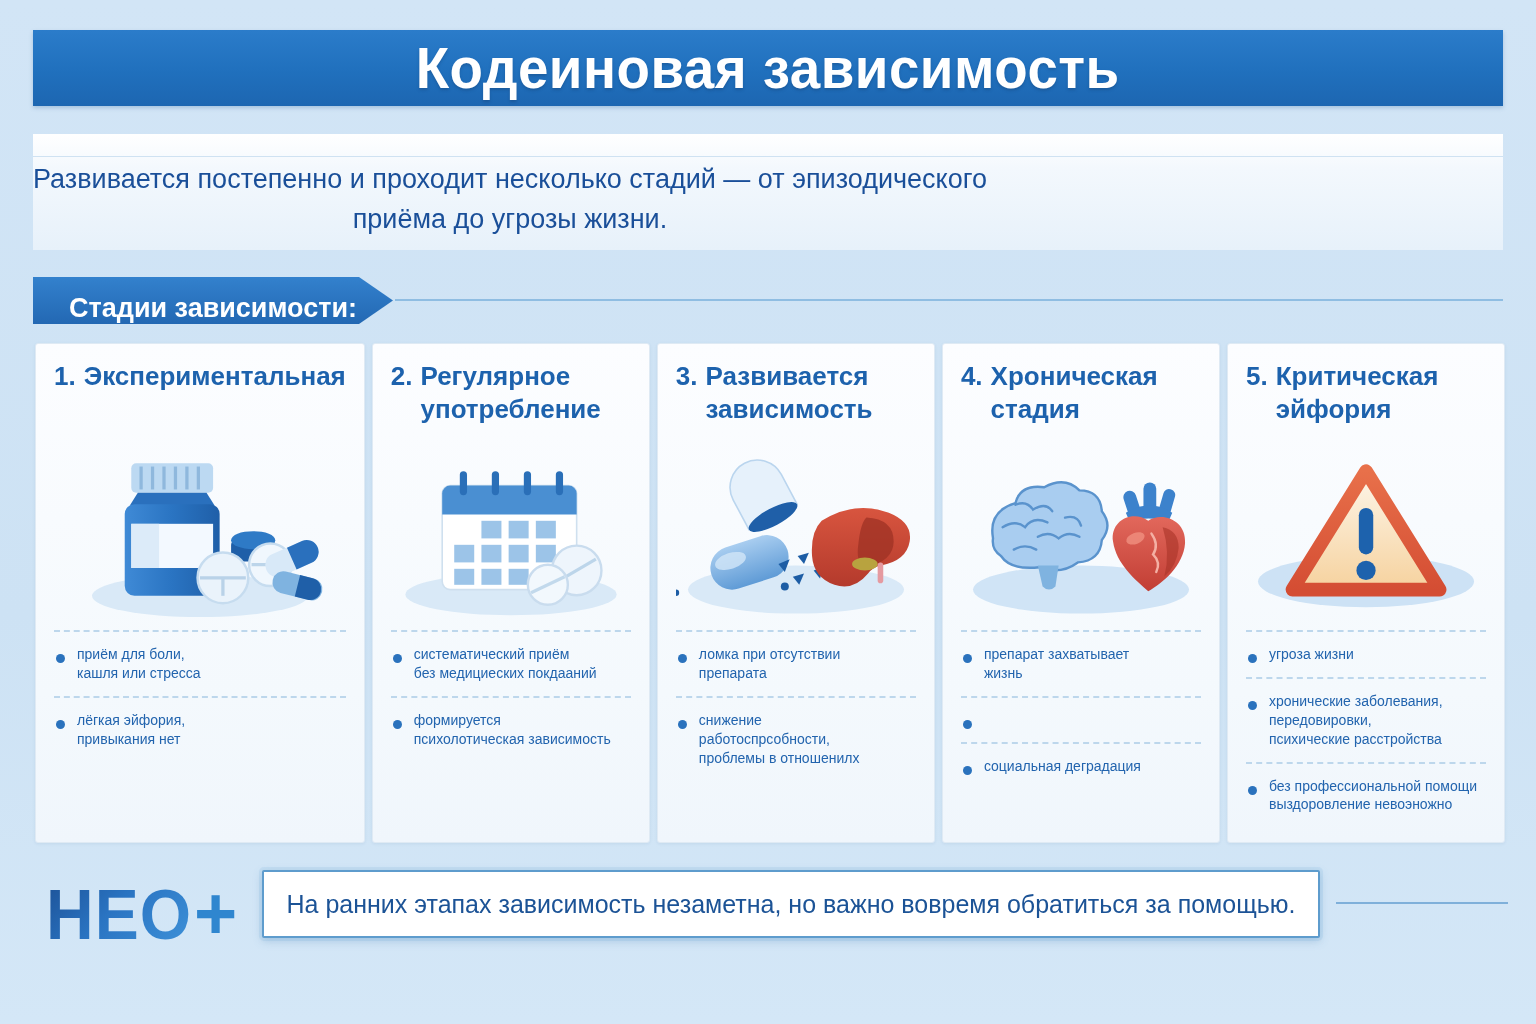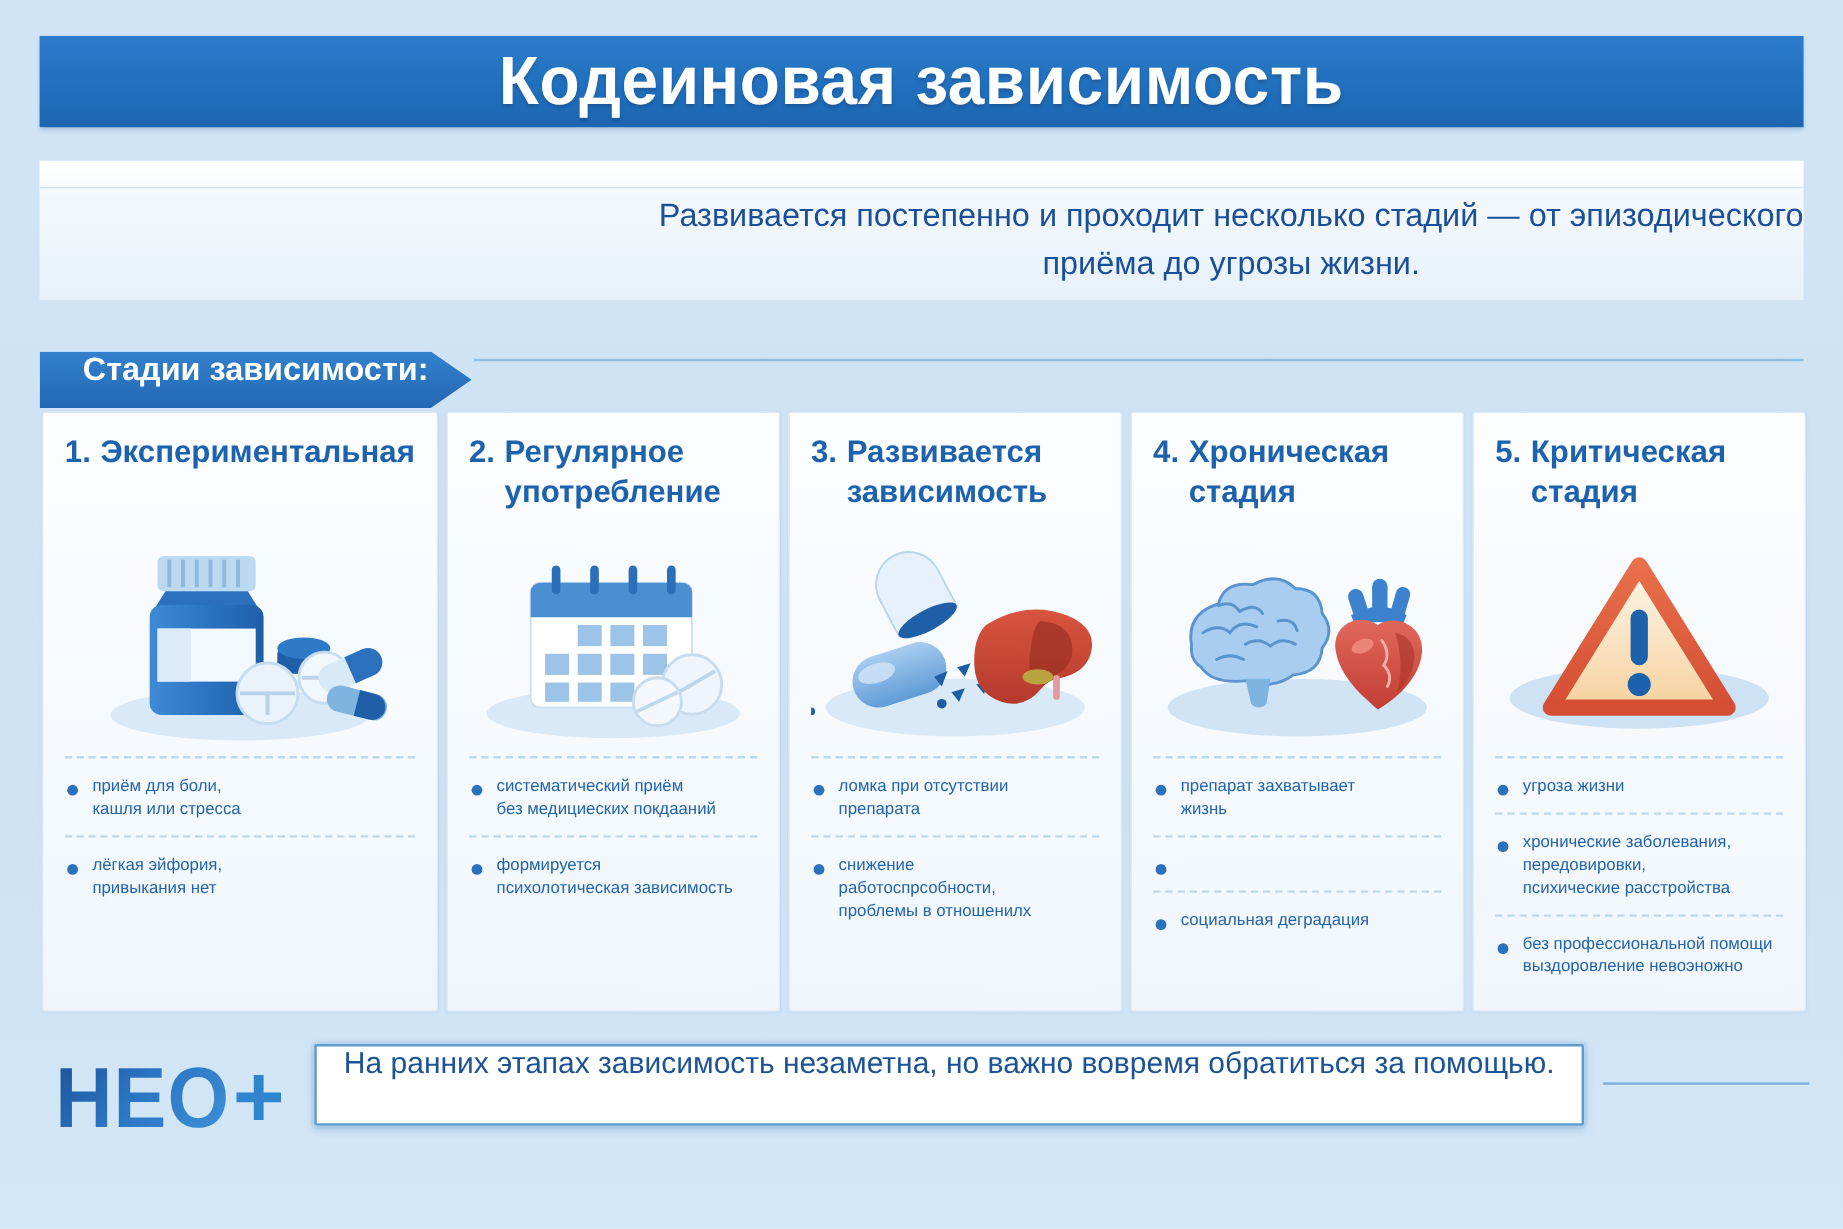--- a/index.html
+++ b/index.html
@@ -19,39 +19,38 @@
     box-shadow:0 2px 4px rgba(40,90,150,.25);
   }
   .title-banner h1 {
     color:#ffffff; font-size:57px; font-weight:bold; letter-spacing:.5px;
     text-shadow:0 2px 3px rgba(20,60,110,.35);
     transform:scaleX(.96);
   }
   .subtitle-panel {
     position:absolute; left:33px; top:134px; width:1470px; height:116px;
     background:linear-gradient(180deg,#ffffff 0%,#f3f8fd 30%,#e7f1fa 100%);
-    display:flex; align-items:center; justify-content:flex-end;
+    display:flex; align-items:center; justify-content:flex-start;
   }
   .subtitle-panel::before {
     content:""; position:absolute; left:0; top:22px; width:100%; height:1px;
     background:#cfe2f2;
   }
   .subtitle-panel p {
     color:#1a4f99; font-size:27px; line-height:1.5; text-align:center;
     white-space:pre-line; font-weight:500; margin-top:14px;
   }
 
   
   .section-banner {
     position:absolute; left:33px; top:277px; width:360px; height:47px;
     background:linear-gradient(180deg,#3381cd 0%,#2368b3 100%);
     clip-path:polygon(0 0, calc(100% - 34px) 0, 100% 50%, calc(100% - 34px) 100%, 0 100%);
-    display:flex; align-items:flex-start;
+    display:flex; align-items:flex-end;
     filter:drop-shadow(0 2px 2px rgba(40,90,150,.3));
-    margin-top:16px;
   }
   .section-banner span {
     color:#fff; font-size:27px; font-weight:bold; padding-left:36px;
   }
   .section-line {
     position:absolute; left:395px; top:299px; width:1108px; height:2px;
     background:#8fbde2;
   }
 
   
@@ -98,21 +97,21 @@
     transform:scaleY(1.08);
   }
   .logo .plus {
     color:#2f86cf; font-size:74px; line-height:60px; margin-left:2px;
     font-weight:bold;
   }
   .note-box {
     position:absolute; left:262px; top:870px; width:1058px; height:68px;
     background:#ffffff; border:2px solid #5e9ccd; border-radius:2px;
     box-shadow:0 3px 8px rgba(90,140,190,.35), 0 0 0 3px rgba(170,205,235,.35);
-    display:flex; justify-content:center;
+    display:flex; align-items:center; justify-content:center;
   }
   .note-box p { color:#1c5396; font-size:25px; font-weight:500; }
   .footer-line {
     position:absolute; left:1336px; top:902px; width:172px; height:2px;
     background:#7fb0da;
   }
 </style>
 </head>
 <body>
 
@@ -357,21 +356,21 @@
         <li>
             <span class="dot"></span>
             <p>социальная деградация</p>
           </li>
       </ul>
     </div>
 
     <div class="card">
       <div class="card-head">
         <span>5.</span>
-        <span>Критическая стадия</span>
+        <span>Критическая эйфория</span>
       </div>
       <div class="icon-zone">
         <svg viewBox="0 0 300 220">
           <defs>
             <linearGradient id="g5t" x1="0" y1="0" x2="0" y2="1">
               <stop offset="0" stop-color="#fdf6ea"></stop>
                 <stop offset="1" stop-color="#f6d29e"></stop>
             </linearGradient>
             <linearGradient id="g5s" x1="0" y1="0" x2="0" y2="1">
               <stop offset="0" stop-color="#e8704a"></stop>

